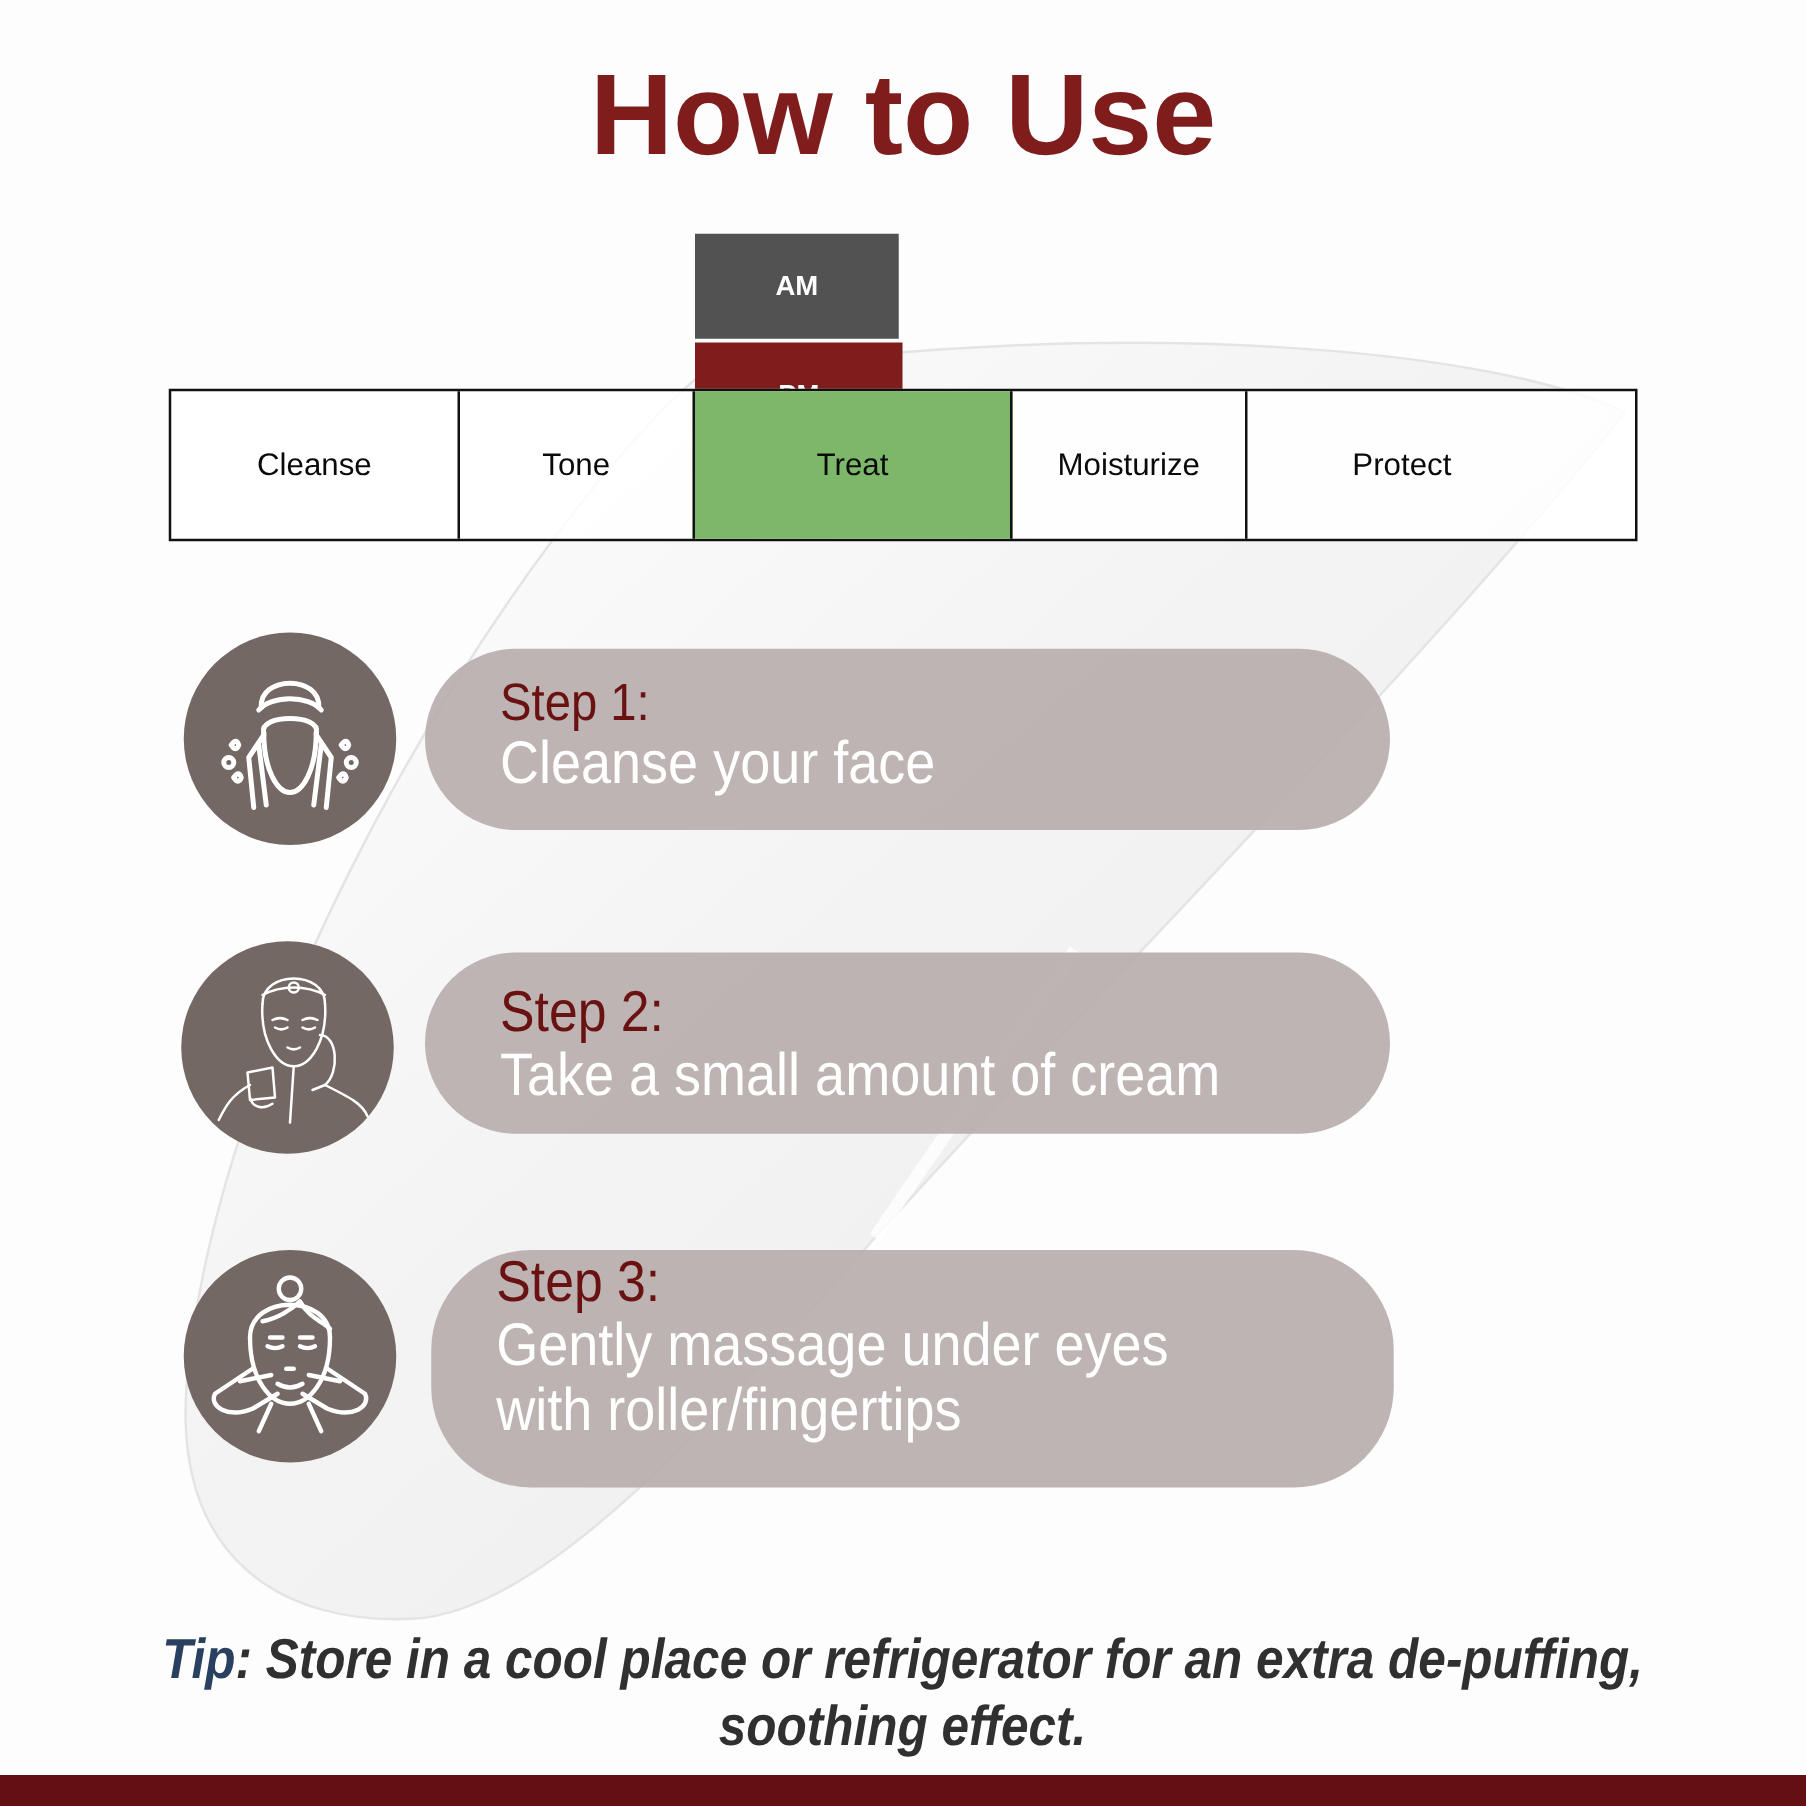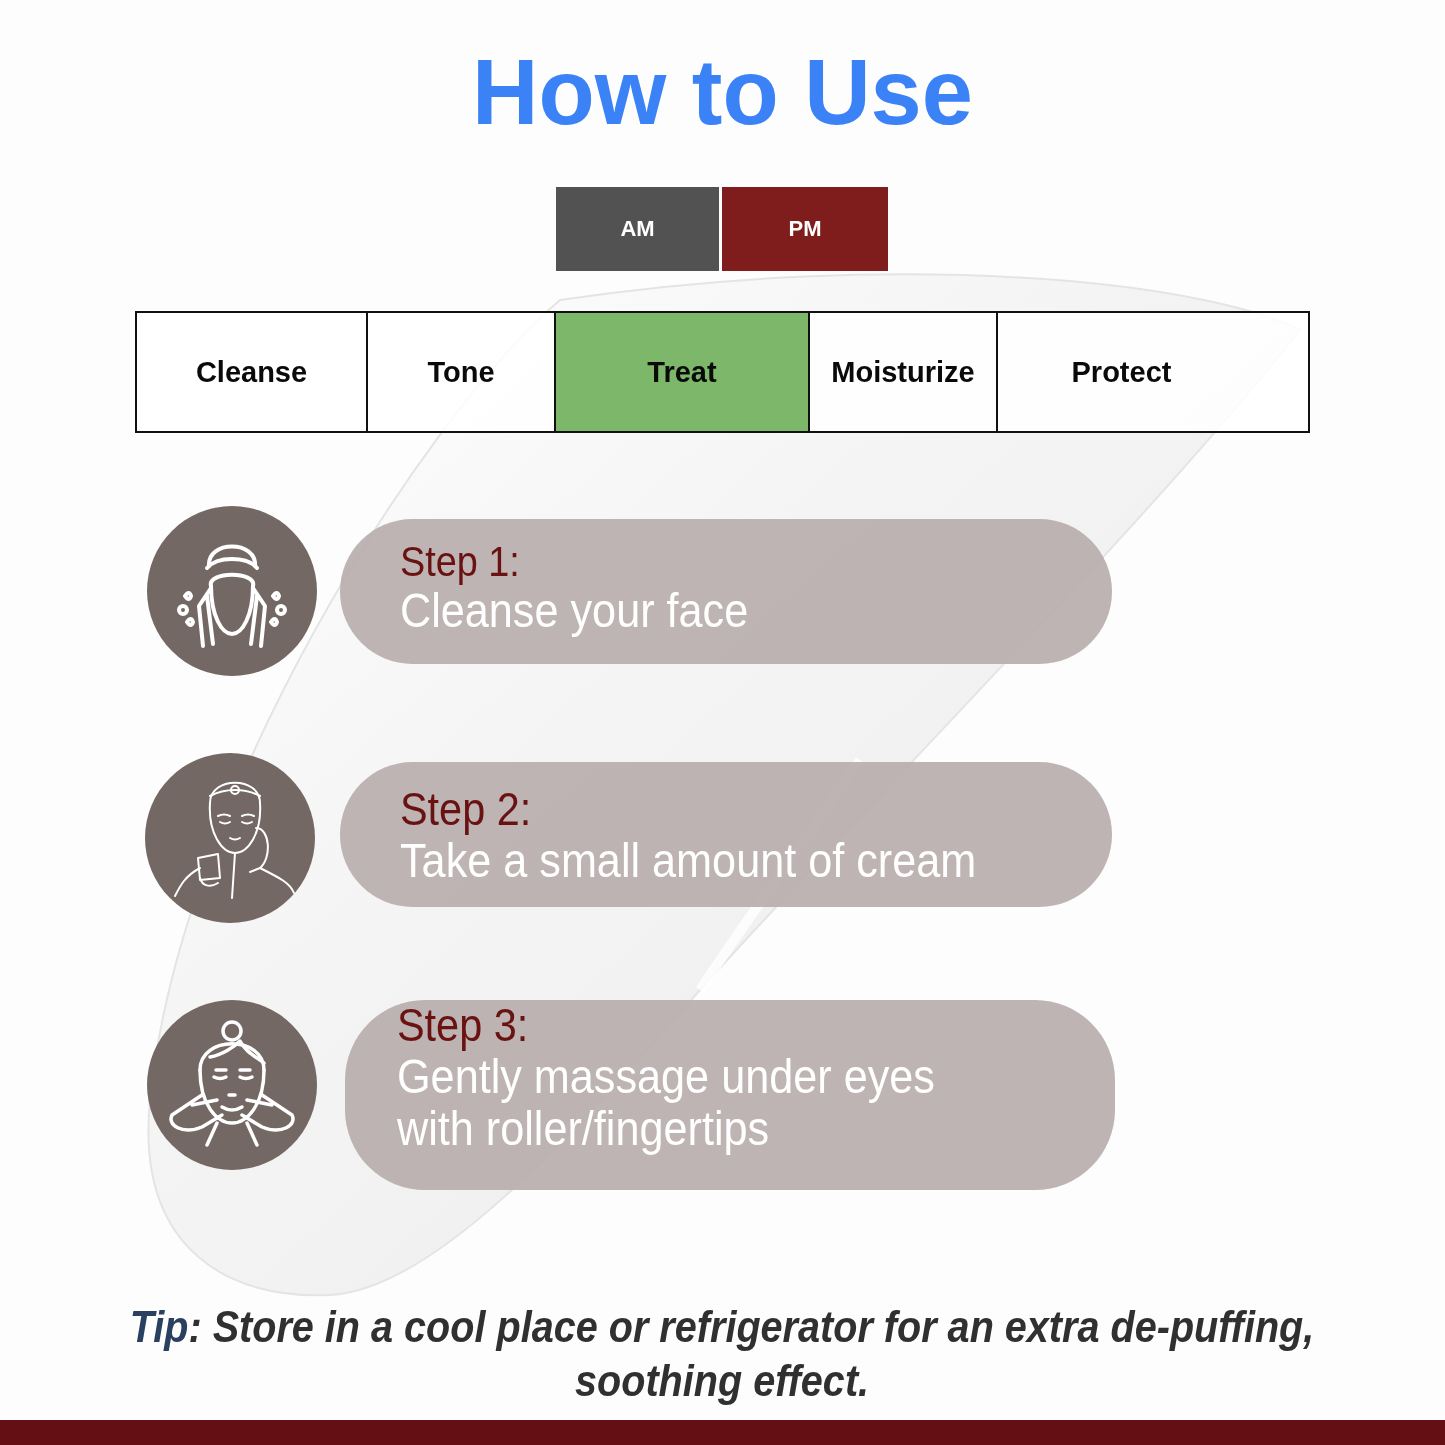--- a/index.html
+++ b/index.html
@@ -7,38 +7,38 @@
     width: 1445px; height: 1445px; position: relative; overflow: hidden;
     background: #fdfdfd;
     font-family: "Liberation Sans", sans-serif;
   }
   .swoosh {
     position: absolute; left: 0; top: 0; width: 1445px; height: 1445px;
     pointer-events: none;
   }
   .title {
     position: absolute; left: 0; width: 1445px; top: 40px;
-    text-align: center; font-size: 92px; font-weight: bold; color: #3b82f6;
+    text-align: center; font-size: 92px; font-weight: bold; color: #7f1d1d;
     letter-spacing: 0px;
   }
-  .time-toggle { position: absolute; left: 556px; top: 187px; display: flex; gap: 3px; }
+  .time-toggle { position: absolute; left: 556px; top: 187px; display: flex; gap: 3px; flex-direction: column; }
   .time-btn {
     height: 84px; display: flex; align-items: center; justify-content: center;
     color: #fff; font-weight: bold; font-size: 22px;
   }
   .time-am { width: 163px; background: #525252; }
   .time-pm { width: 166px; background: #7f1d1d; }
 
   .routine {
     position: absolute; left: 135px; top: 311px; width: 1171px; height: 118px;
     border: 2px solid #111; display: flex; background: rgba(255,255,255,0.85);
   }
   .routine-cell {
     display: flex; align-items: center; justify-content: center;
-    font-size: 29px; font-weight: bold; color: #0a0a0a;
+    font-size: 25px; font-weight: normal; color: #0a0a0a;
     border-right: 2px solid #111; box-sizing: border-box;
   }
   .routine-cell:last-child { border-right: none; }
   .routine-cell.active { background: #7db86a; }
 
   .step-icon {
     position: absolute; width: 170px; height: 170px; border-radius: 50%;
     background: #746864; display: flex; align-items: center; justify-content: center;
   }
   .step-pill {

